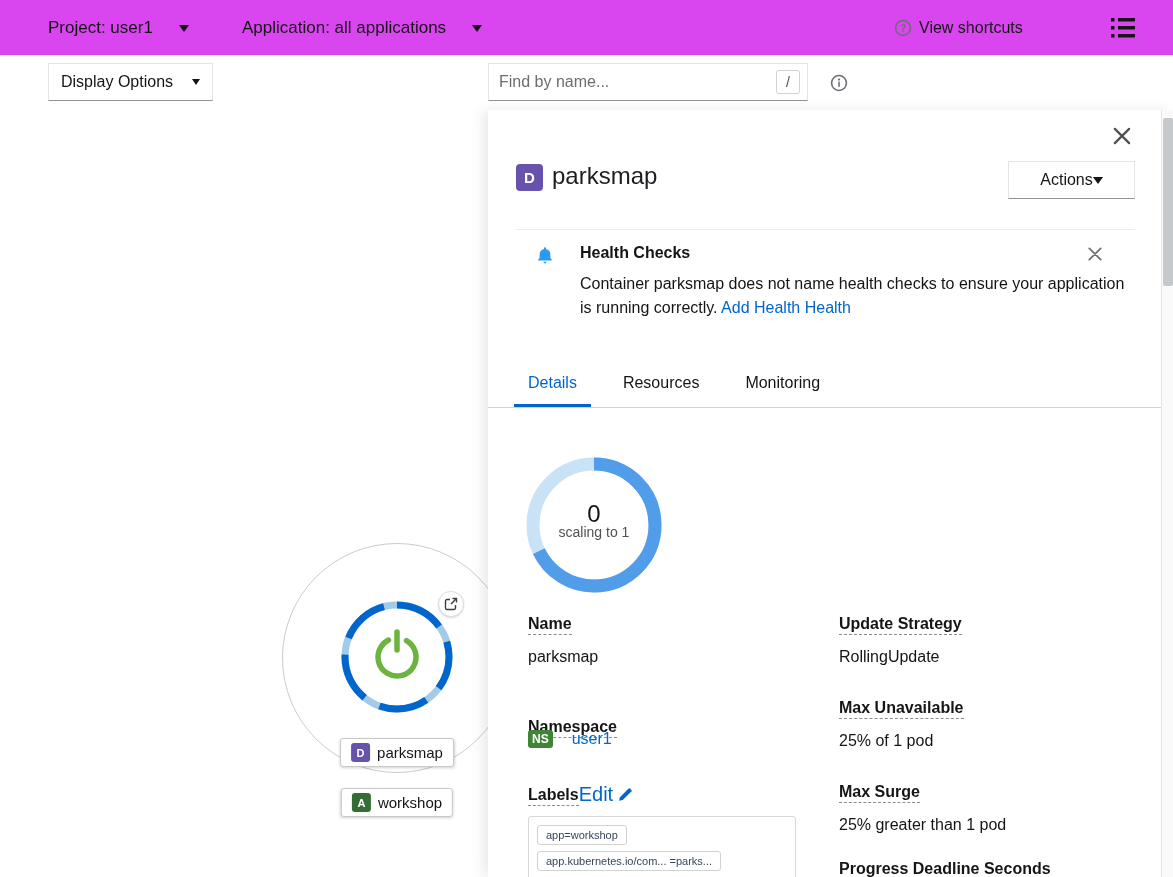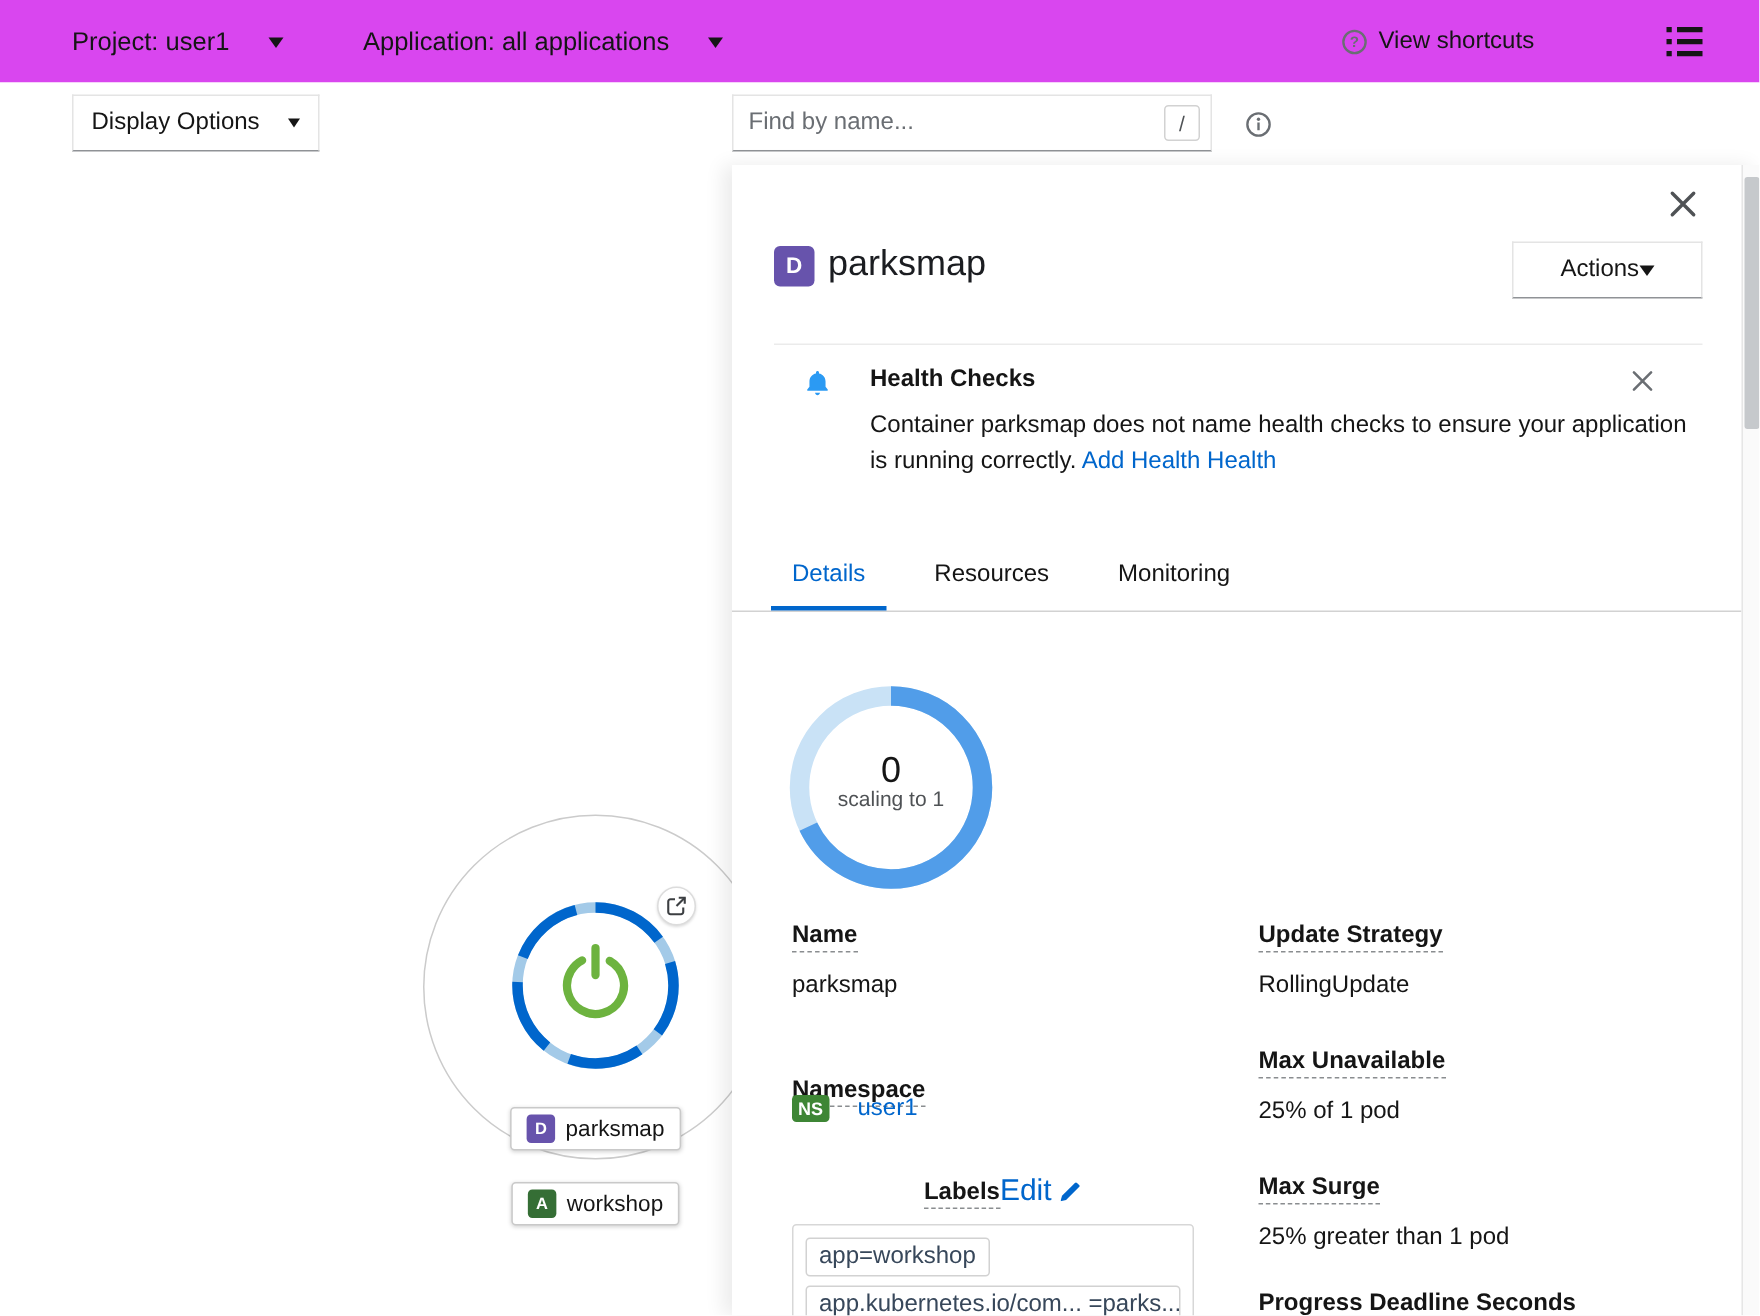--- a/index.html
+++ b/index.html
@@ -147,34 +147,34 @@
   #dt-maxs   { left: 351px; top: 673px; }
   #dd-maxs   { left: 351px; top: 706px; }
   #dt-progress { left: 351px; top: 750px; }
   .ns-badge {
     background: #3e8635; color: #fff; font-size: 12px; font-weight: bold;
     border-radius: 3px; padding: 2px 4px;
   }
   .ns-link { color: #0066cc; cursor: pointer; }
   .labels-row {
     position: absolute; left: 40px; top: 673px; width: 280px;
-    display: flex; justify-content: center; align-items: center;
+    display: flex; justify-content: flex-start; align-items: center;
   }
   .edit-link {
     color: #0066cc; font-size: 20px; font-weight: normal;
     display: flex; gap: 6px; align-items: center; cursor: pointer;
   }
   .labels-box {
     position: absolute; left: 40px; top: 706px; width: 268px; height: 130px;
     border: 1px solid #d7d7d7; border-radius: 3px; padding: 8px;
     display: flex; flex-direction: column; gap: 6px; align-items: flex-start;
   }
   .chip {
     border: 1px solid #d2d2d2; border-radius: 3px; padding: 3px 8px;
-    font-size: 16px; color: #37475a; white-space: nowrap; max-width: 100%; overflow: hidden;
+    font-size: 11px; color: #37475a; white-space: nowrap; max-width: 100%; overflow: hidden;
   }
 
   .scrollbar {
     position: absolute; left: 673px; top: 0; width: 12px; height: 767px;
     background: #fafafa; border-left: 1px solid #e6e6e6;
   }
   .scroll-thumb { position: absolute; left: 1px; top: 8px; width: 10px; height: 168px; background: #c6c9cc; border-radius: 2px; cursor: pointer; }
 </style>
 </head>
 <body>

